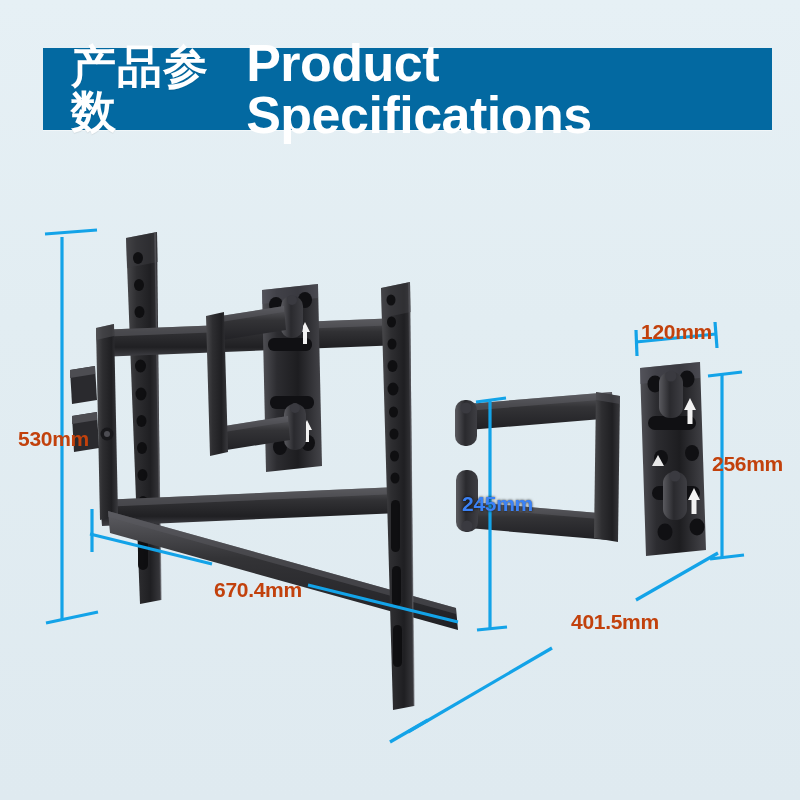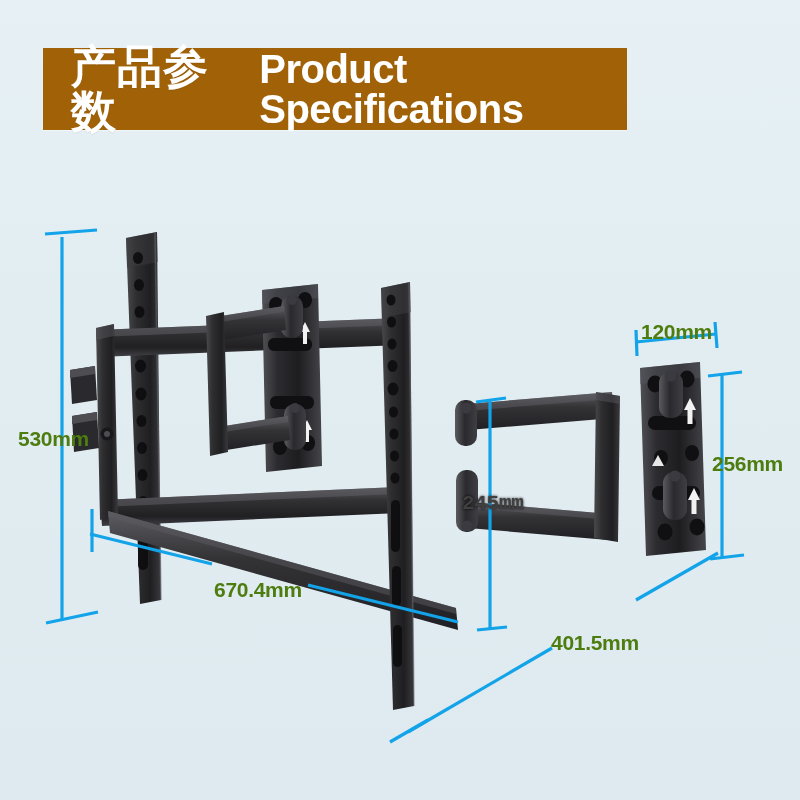--- a/index.html
+++ b/index.html
@@ -19,78 +19,77 @@
     inset: 0;
     width: 800px;
     height: 800px;
   }
 
   
   .banner {
     position: absolute;
     left: 43px;
     top: 48px;
-    width: 584px;
+    width: 729px;
     height: 82px;
-    background: #a16207;
+    background: #0369a1;
     display: flex;
     align-items: center;
     box-sizing: border-box;
     padding-left: 28px;
     box-shadow: 0 1px 0 rgba(255,255,255,.45);
   }
   .banner-cn {
     color: #ffffff;
     font-size: 45px;
     font-weight: bold;
     letter-spacing: 1px;
     line-height: 1;
     font-family: "DejaVu Sans", sans-serif;
     text-shadow: 0 1px 1px rgba(0,0,0,.08);
   }
   .banner-en {
     color: #ffffff;
-    font-size: 40px;
+    font-size: 52px;
     font-weight: bold;
-    margin-left: 28px;
+    margin-left: 0;
     line-height: 1;
     letter-spacing: -0.5px;
     font-family: "Liberation Sans", sans-serif;
   }
 
   
   #product-svg {
     position: absolute;
     left: 0;
     top: 0;
     width: 800px;
     height: 800px;
   }
 
   
   .dim-label {
     position: absolute;
     font-family: "Liberation Sans", sans-serif;
     font-size: 21px;
     font-weight: bold;
-    color: #4d7c0f;
+    color: #c2410c;
     white-space: nowrap;
     letter-spacing: -0.3px;
   }
   .dim-label.white {
-    color: #404040;
+    color: #3b82f6;
     text-shadow: 0 0 3px rgba(0,0,0,.55), 0 0 2px rgba(0,0,0,.4);
-    font-family: Liberation Mono, monospace;
   }
   #lbl-530   { left: 18px;  top: 407px; margin-top: 20px; }
   #lbl-670   { left: 214px; top: 578px; }
   #lbl-245   { left: 462px; top: 492px; }
   #lbl-120   { left: 641px; top: 320px; }
   #lbl-256   { left: 712px; top: 452px; }
-  #lbl-401   { left: 551px; top: 610px; margin-top: 21px; }
+  #lbl-401   { left: 571px; top: 610px; }
 </style>
 </head>
 <body>
 
 <div id="stage">
 
   <div class="banner">
     <span class="banner-cn">产品参数</span>
     <span class="banner-en">Product Specifications</span>
   </div>

